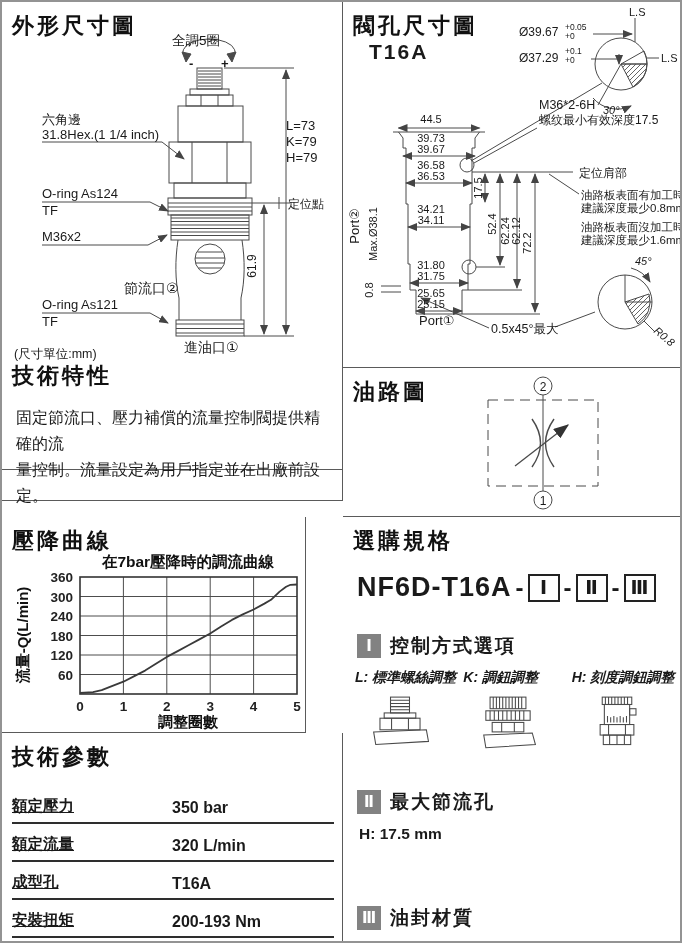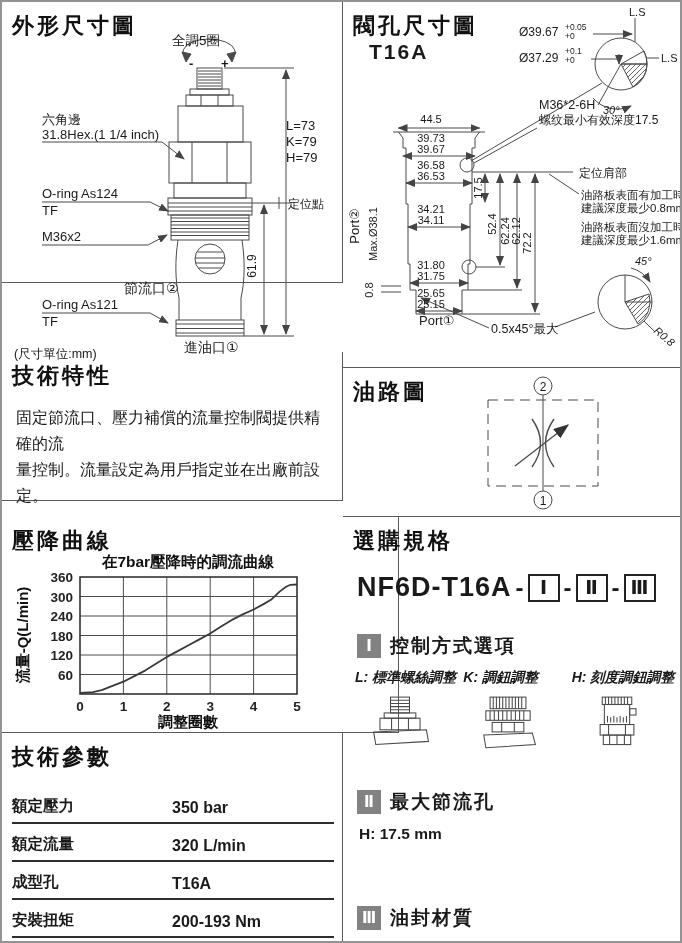--- a/index.html
+++ b/index.html
@@ -16,21 +16,21 @@
   
   .grid line{stroke:#4d4d4d;stroke-width:1;}
   .pb{fill:none;stroke:#333;stroke-width:1.6;}
   .ticks text{font-size:13.5px;font-weight:bold;fill:#222;}
   .ct{font-size:15.5px;font-weight:bold;fill:#111;}
   .al{font-size:15px;font-weight:bold;fill:#111;}
   
   .ptable{padding:14px 8px 0 10px;}
   .prow{display:flex;height:31px;align-items:flex-end;padding-bottom:5px;}
   .prow.line{border-bottom:2px solid #2e2e2e;}
-  .plabel{width:160px;font-size:15.5px;font-weight:600;}
+  .plabel{width:160px;font-size:15.5px;font-weight:600;text-decoration:underline;}
   .pvalue{font-size:16px;font-weight:600;}
   
   .model-row{display:flex;align-items:center;gap:4px;padding:16px 0 0 14px;font-weight:bold;}
   .model-prefix{font-size:27px;letter-spacing:1px;}
   .model-dash{font-size:24px;}
   .numbox{display:inline-block;border:2px solid #222;min-width:20px;padding:1px 4px;text-align:center;
           font-size:19px;font-weight:bold;line-height:22px;}
   .opt-head{display:flex;align-items:center;gap:9px;padding:0 0 0 14px;}
   .badge{width:24px;height:24px;background:#828282;color:#fff;font-size:15px;font-weight:bold;
          display:flex;align-items:center;justify-content:center;}
@@ -41,21 +41,21 @@
   .opt-value{padding:10px 0 0 16px;font-size:15.5px;font-weight:600;}
   .seal-row{display:flex;padding:10px 0 0 16px;font-size:15.5px;font-weight:600;}
   .seal-row .v2{margin-left:120px;}
   .dstroke{stroke:#4a4a4a;fill:none;stroke-width:1;}
 </style>
 </head>
 <body>
 
 <div class="page">
 
-  <div class="cell b-r b-b" style="left:0;top:0;width:341px;height:281px;">
+  <div class="cell b-r b-b" style="left:0;top:0;width:341px;height:468px;">
     <svg class="draw" width="341" height="366" viewBox="0 0 341 366">
       <defs>
         <marker id="ma" markerWidth="10" markerHeight="8" refX="9" refY="4" orient="auto-start-reverse">
           <path d="M0,0 L10,4 L0,8 Z" fill="#444"></path>
         </marker>
       </defs>
       <g class="dstroke">
         <path d="M184.5,56.5 A26,13 0 1 1 229.5,56.5"></path>
         <path d="M184,60 L180,50 L189,52 Z" fill="#4a4a4a"></path>
         <path d="M230,60 L234,50 L225,52 Z" fill="#4a4a4a"></path>
@@ -242,21 +242,21 @@
         <path d="M189,51 Q206,75 189,99" stroke-width="1.4"></path>
         <path d="M211,51 Q194,75 211,99" stroke-width="1.4"></path>
         <path d="M172,98 L225,57" stroke-width="1.3" marker-end="url(#ca)"></path>
       </g>
       <text x="200" y="22.5" text-anchor="middle" font-size="12">2</text>
       <text x="200" y="136.5" text-anchor="middle" font-size="12">1</text>
     </svg>
     <h2 class="sec" style="position:absolute;left:0;top:0;">油路圖</h2>
   </div>
 
-  <div class="cell b-r b-b" style="left:0;top:515px;width:397px;height:216px;">
+  <div class="cell b-r b-b" style="left:0;top:515px;width:304px;height:216px;">
     <h2 class="sec">壓降曲線</h2>
     <svg class="draw" width="341" height="216" viewBox="0 0 341 216">
       <text class="ct" x="186" y="50" text-anchor="middle">在7bar壓降時的調流曲線</text>
       <g class="grid">
           <line x1="121.4" y1="60" x2="121.4" y2="177"></line>
           <line x1="164.8" y1="60" x2="164.8" y2="177"></line>
           <line x1="208.2" y1="60" x2="208.2" y2="177"></line>
           <line x1="251.60000000000002" y1="60" x2="251.60000000000002" y2="177"></line>
           <line x1="78" y1="157.5" x2="295" y2="157.5"></line>
           <line x1="78" y1="138" x2="295" y2="138"></line>

